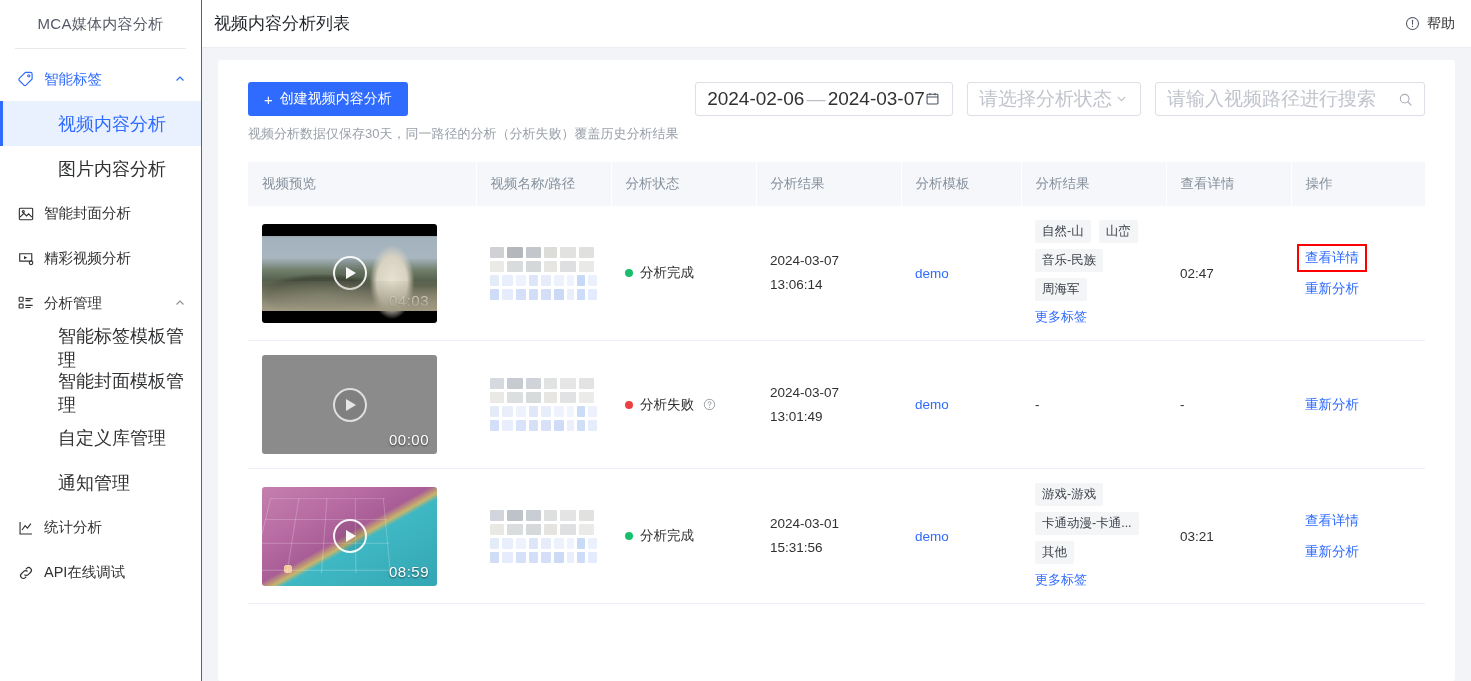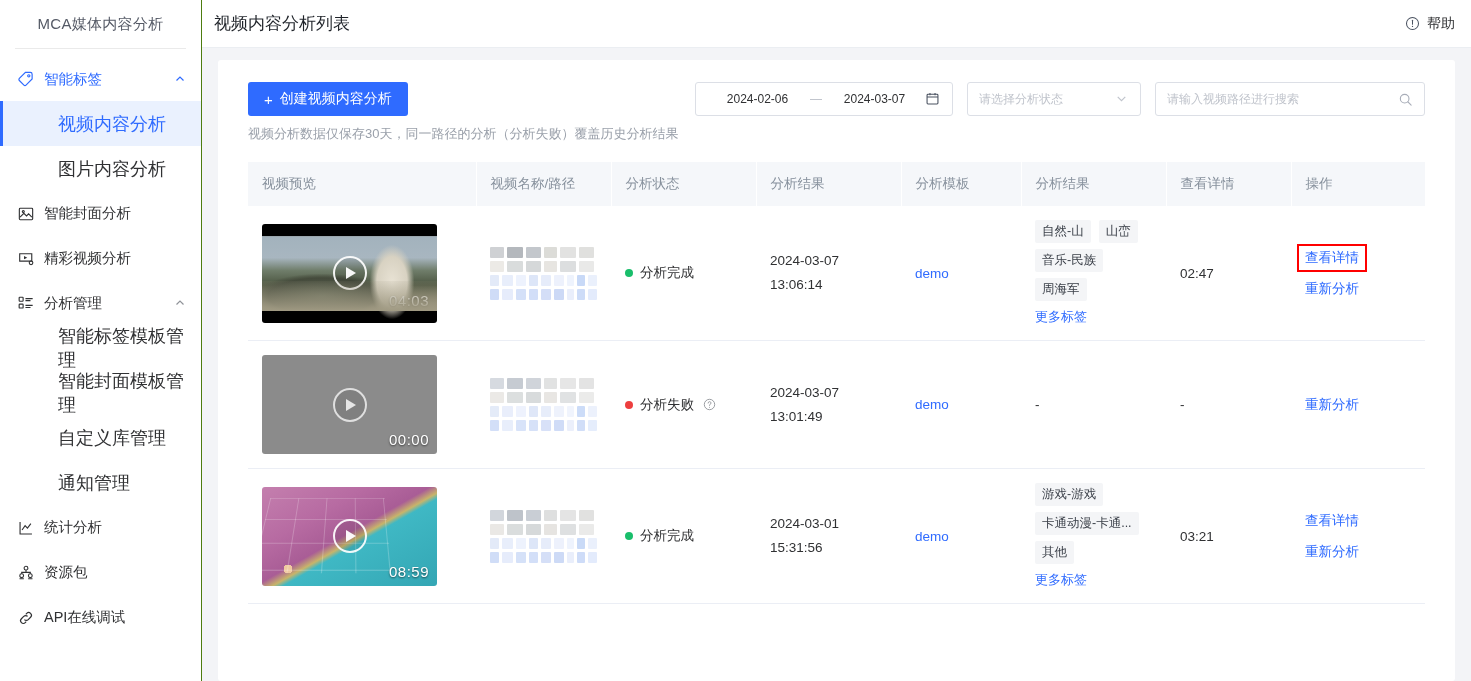--- a/index.html
+++ b/index.html
@@ -93,21 +93,21 @@
     border-radius: 3px; padding: 0 16px; font-size: 14px;
     display: inline-flex; align-items: center; gap: 7px; cursor: pointer;
     font-family: inherit;
   }
   .btn-plus { font-size: 15px; line-height: 1; }
   .toolbar-spacer { flex: 1 1 auto; }
 
   .field {
     height: 34px; border: 1px solid #dcdfe6; border-radius: 3px;
     background: #fff; display: inline-flex; align-items: center;
-    font-size: 12px; color: #303133; margin-left: 14px;
+    font-size: 19px; color: #303133; margin-left: 14px;
   }
   .daterange { width: 258px; padding: 0 11px; gap: 0; }
   .dr-date { flex: 1 1 auto; text-align: center; }
   .dr-sep { color: #b9bec7; padding: 0 2px; }
   .dr-ico { width: 16px; height: 16px; color: #5a5f6b; display: inline-flex; }
   .select { width: 174px; padding: 0 11px; justify-content: space-between; }
   .select .ph { color: #c0c4cc; }
   .sel-chev { width: 14px; height: 14px; color: #c0c4cc; display: inline-flex; }
   .search { width: 270px; padding: 0 11px; justify-content: space-between; }
   .search .ph { color: #c0c4cc; }
@@ -299,32 +299,20 @@
       <div class="nav-item">
         <span class="nav-ico">
           <svg width="18" height="18" viewBox="0 0 20 20" fill="none" stroke="#303133" stroke-width="1.25">
             <path d="M3.4 3.4v13.2h13.2"></path>
             <path d="M5.6 12.2 9 7.4l2.6 2.8 3.8-5"></path>
           </svg>
         </span>
         <span class="nav-label">统计分析</span>
       </div>
 
-      <div class="nav-item">
-        <span class="nav-ico">
-          <svg width="18" height="18" viewBox="0 0 20 20" fill="none" stroke="#303133" stroke-width="1.2">
-            <circle cx="10" cy="4.6" r="2.1"></circle>
-            <circle cx="5.2" cy="13" r="2.1"></circle>
-            <circle cx="14.8" cy="13" r="2.1"></circle>
-            <path d="M10 6.7v2.6M10 9.3H5.2v1.6M10 9.3h4.8v1.6"></path>
-            <path d="M2.8 16.4h4.8M12.4 16.4h4.8"></path>
-          </svg>
-        </span>
-        <span class="nav-label">资源包</span>
-      </div>
 
       <div class="nav-item">
         <span class="nav-ico">
           <svg width="18" height="18" viewBox="0 0 20 20" fill="none" stroke="#303133" stroke-width="1.3">
             <path d="M8.2 11.8a3 3 0 0 0 4.3 0l2.6-2.6a3 3 0 0 0-4.3-4.3l-1 1"></path>
             <path d="M11.8 8.2a3 3 0 0 0-4.3 0l-2.6 2.6a3 3 0 0 0 4.3 4.3l1-1"></path>
           </svg>
         </span>
         <span class="nav-label">API在线调试</span>
       </div>

